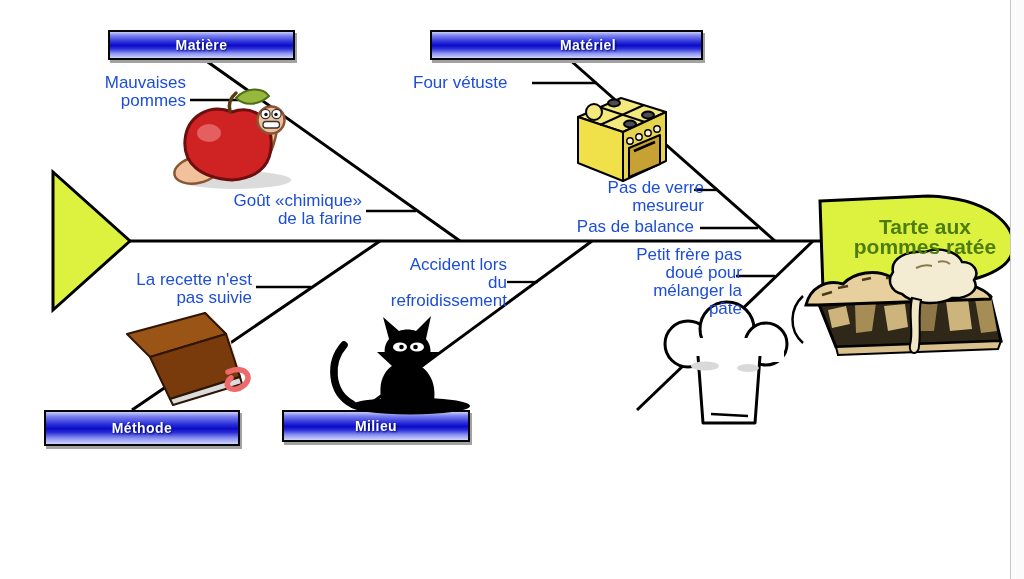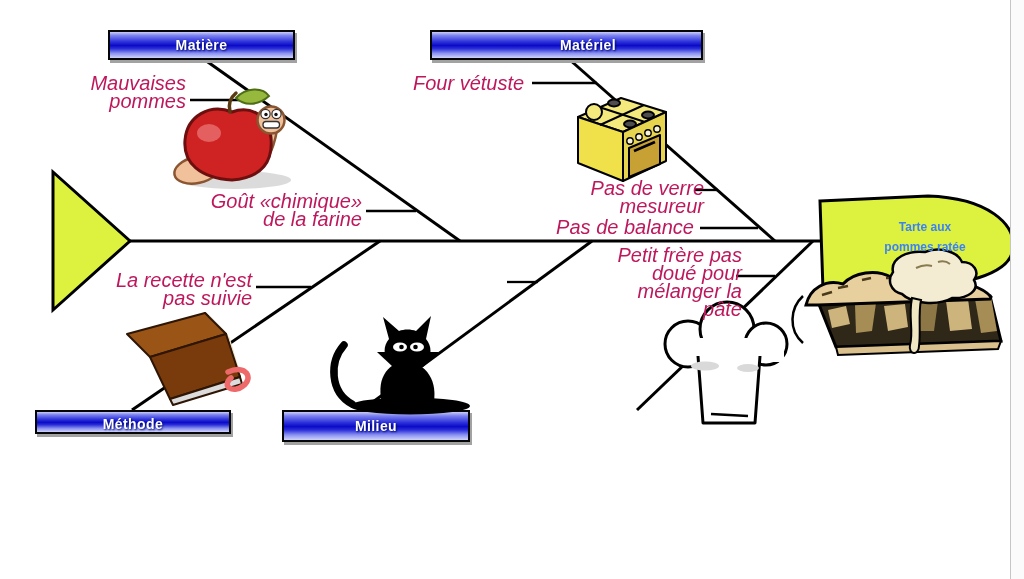--- a/index.html
+++ b/index.html
@@ -11,27 +11,27 @@
   .catbox {
     position:absolute; box-sizing:border-box;
     display:flex; align-items:center; justify-content:center;
     color:#ffffff; font-weight:bold; font-size:14px; letter-spacing:.4px;
     border:2px solid #060606;
     background:linear-gradient(180deg,#c9cdf9 0%,#7b81ee 14%,#2b30da 38%,#0b0bc7 52%,#2a2ed8 64%,#8b92f1 82%,#cfd4fb 100%);
     box-shadow:2px 3px 0 #a2a2a2;
     text-shadow:1px 1px 2px #000a6a;
   }
   .cause {
-    position:absolute; font-size:20px; line-height:18px; color:#be185d;
-    white-space:pre-line; text-align:right;font-style:italic;
+    position:absolute; font-size:17px; line-height:18px; color:#1d4ed8;
+    white-space:pre-line; text-align:right;
   }
   .cause.align-left { text-align:left; }
   .effect-label {
-    position:absolute; font-weight:bold; font-size:12px; line-height:20px;
-    color:#3b82f6; text-align:center; white-space:pre-line;
+    position:absolute; font-weight:bold; font-size:21px; line-height:20px;
+    color:#4d7c0f; text-align:center; white-space:pre-line;
   }
   .right-strip {
     position:absolute; top:0; right:0; width:13px; height:579px;
     background:#fbfbfb; border-left:1px solid #c6c6c6;
   }
 </style>
 </head>
 <body>
 
 <div class="canvas">
@@ -58,21 +58,21 @@
 
     <path d="M 820,201 L 928,196 C 988,198 1016,224 1013,249 C 1010,275 962,286 905,288 L 823,290 Z" fill="#ddf23f" stroke="#000" stroke-width="3"></path>
   </svg>
 
   <div class="catbox" style="left:108px; top:30px; width:187px; height:30px;">
     <span>Matière</span>
   </div>
   <div class="catbox" style="left:430px; top:30px; width:273px; height:30px;padding-left:43px;">
     <span>Matériel</span>
   </div>
-  <div class="catbox" style="left:35px; top:410px; width:196px; height:24px;align-items:flex-end;">
+  <div class="catbox" style="left:44px; top:410px; width:196px; height:36px;">
     <span>Méthode</span>
   </div>
   <div class="catbox" style="left:282px; top:410px; width:188px; height:32px;">
     <span>Milieu</span>
   </div>
 
   <svg class="icons" viewBox="0 0 1024 579">
 
     <g>
       <ellipse cx="235" cy="180" rx="56" ry="9" fill="#bdbdbd" opacity="0.55"></ellipse>
@@ -162,20 +162,23 @@
   <div class="cause" style="right:838px; top:74px;">Mauvaises
 pommes</div>
   <div class="cause align-left" style="left:413px; top:74px;">Four vétuste</div>
   <div class="cause" style="right:662px; top:192px;">Goût «chimique»
 de la farine</div>
   <div class="cause" style="right:320px; top:179px;">Pas de verre
 mesureur</div>
   <div class="cause" style="right:330px; top:218px;">Pas de balance</div>
   <div class="cause" style="right:772px; top:271px;">La recette n'est
 pas suivie</div>
+  <div class="cause" style="right:517px; top:256px;">Accident lors
+du
+refroidissement</div>
   <div class="cause" style="right:282px; top:246px;">Petit frère pas
 doué pour
 mélanger la
 pâte</div>
 
   <div class="effect-label" style="left:842px; top:217px; width:166px;">Tarte aux
 pommes ratée</div>
 
   <div class="right-strip"></div>
 </div>

